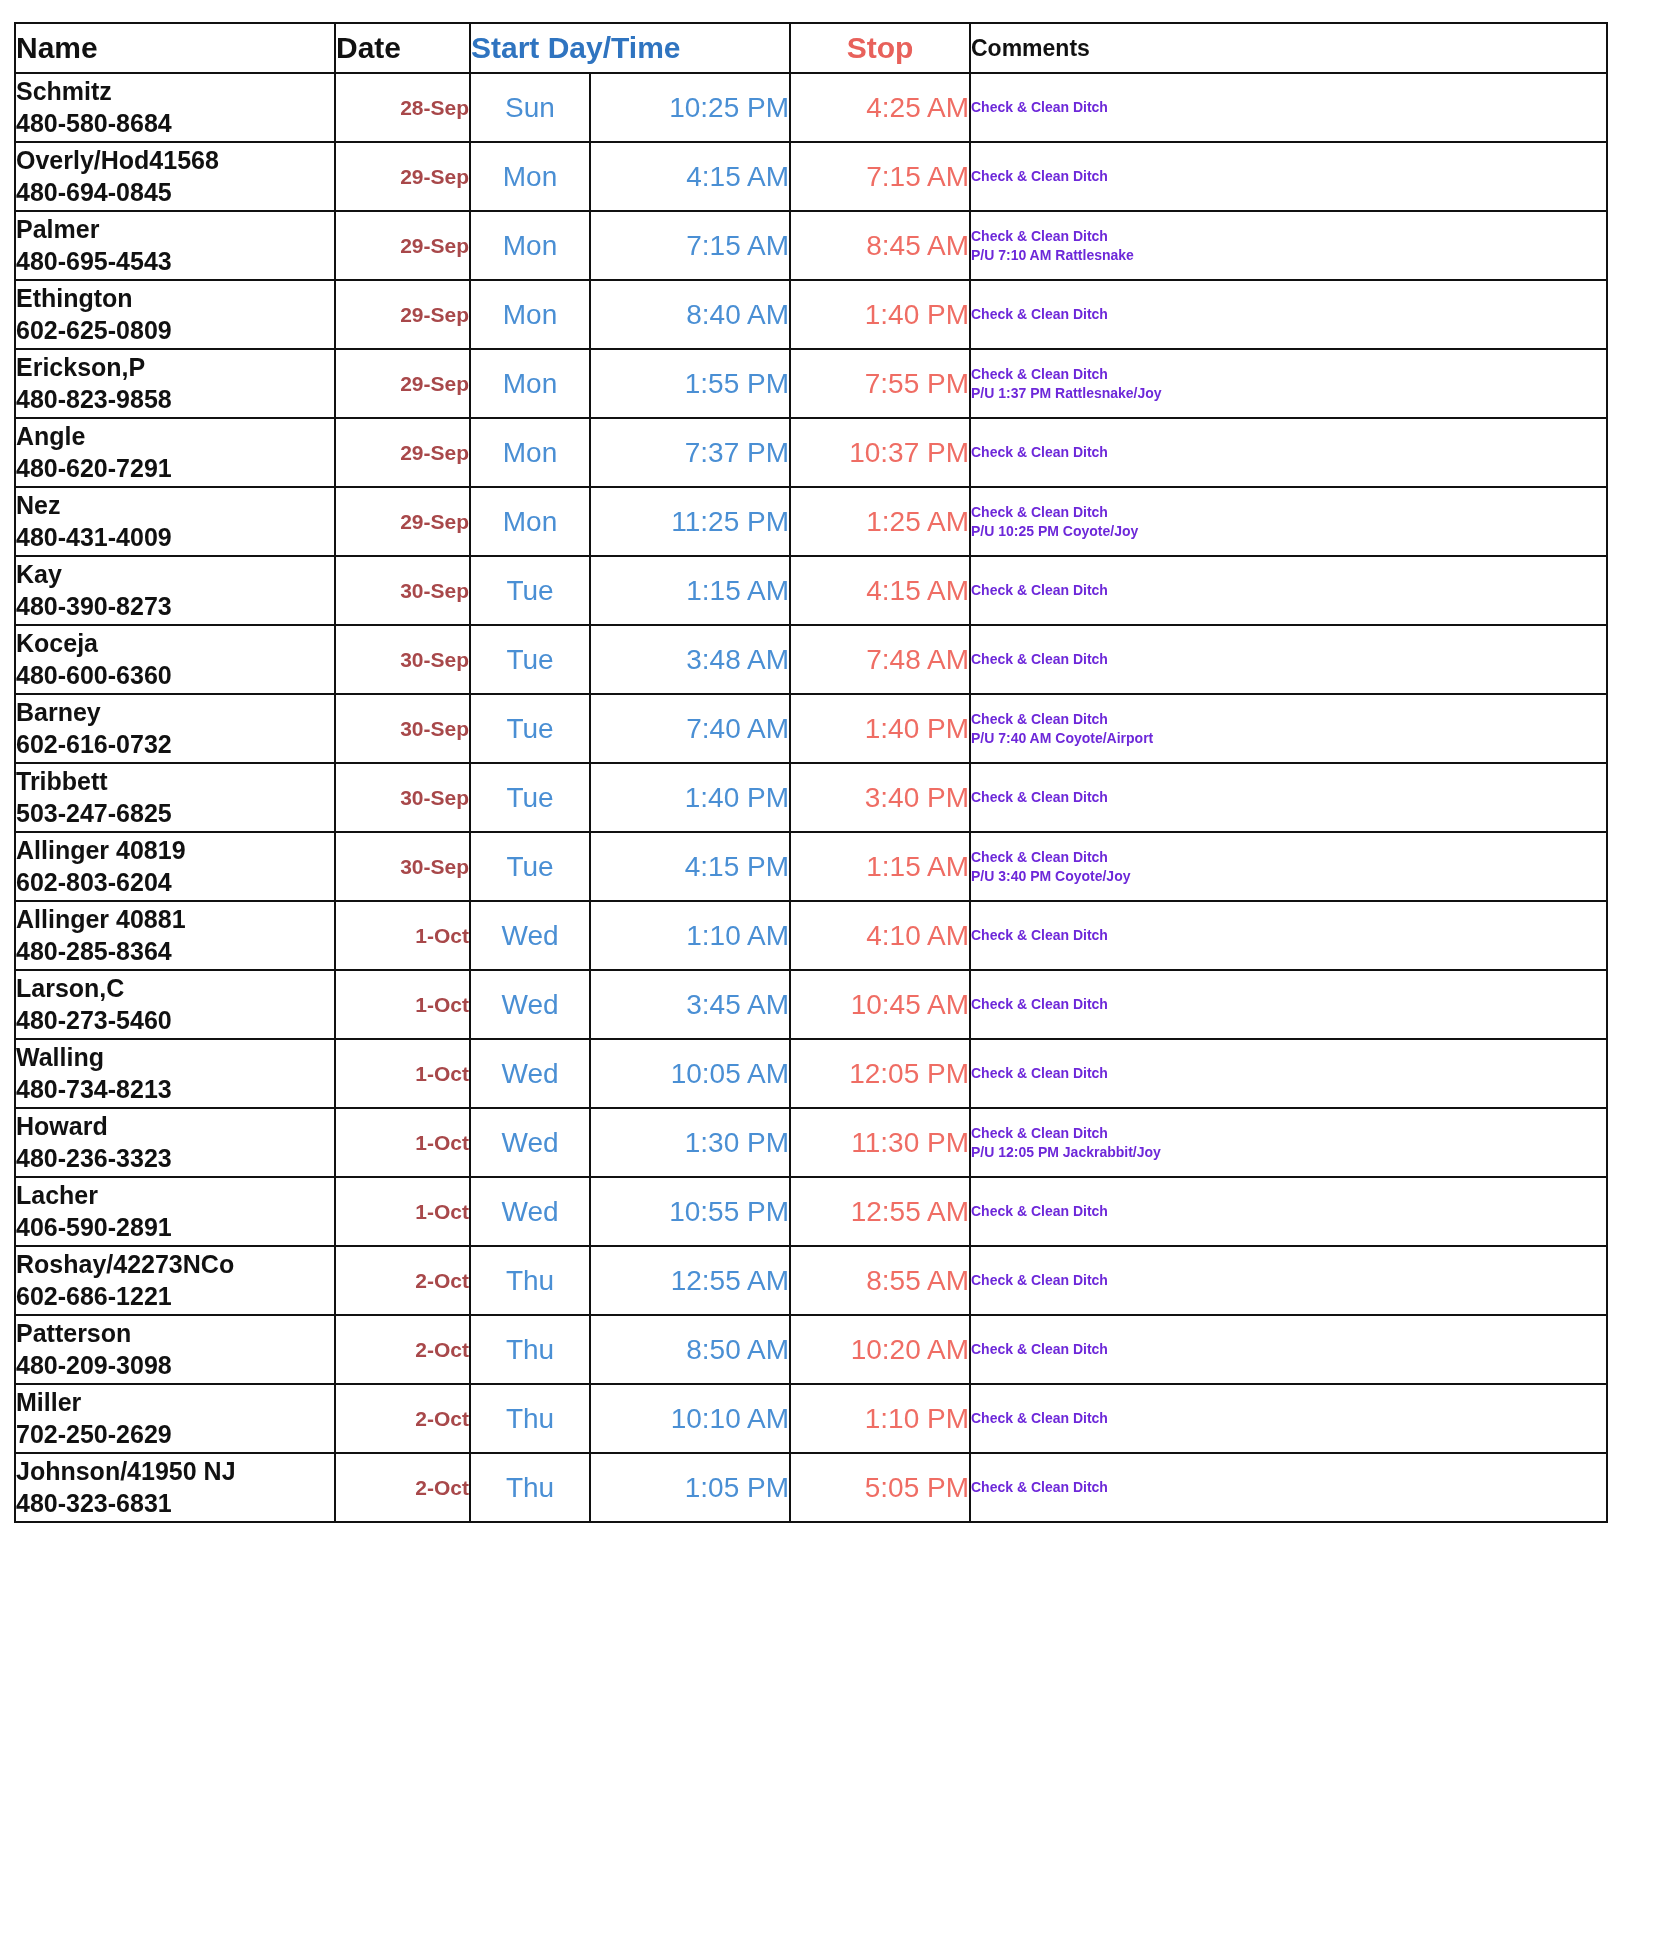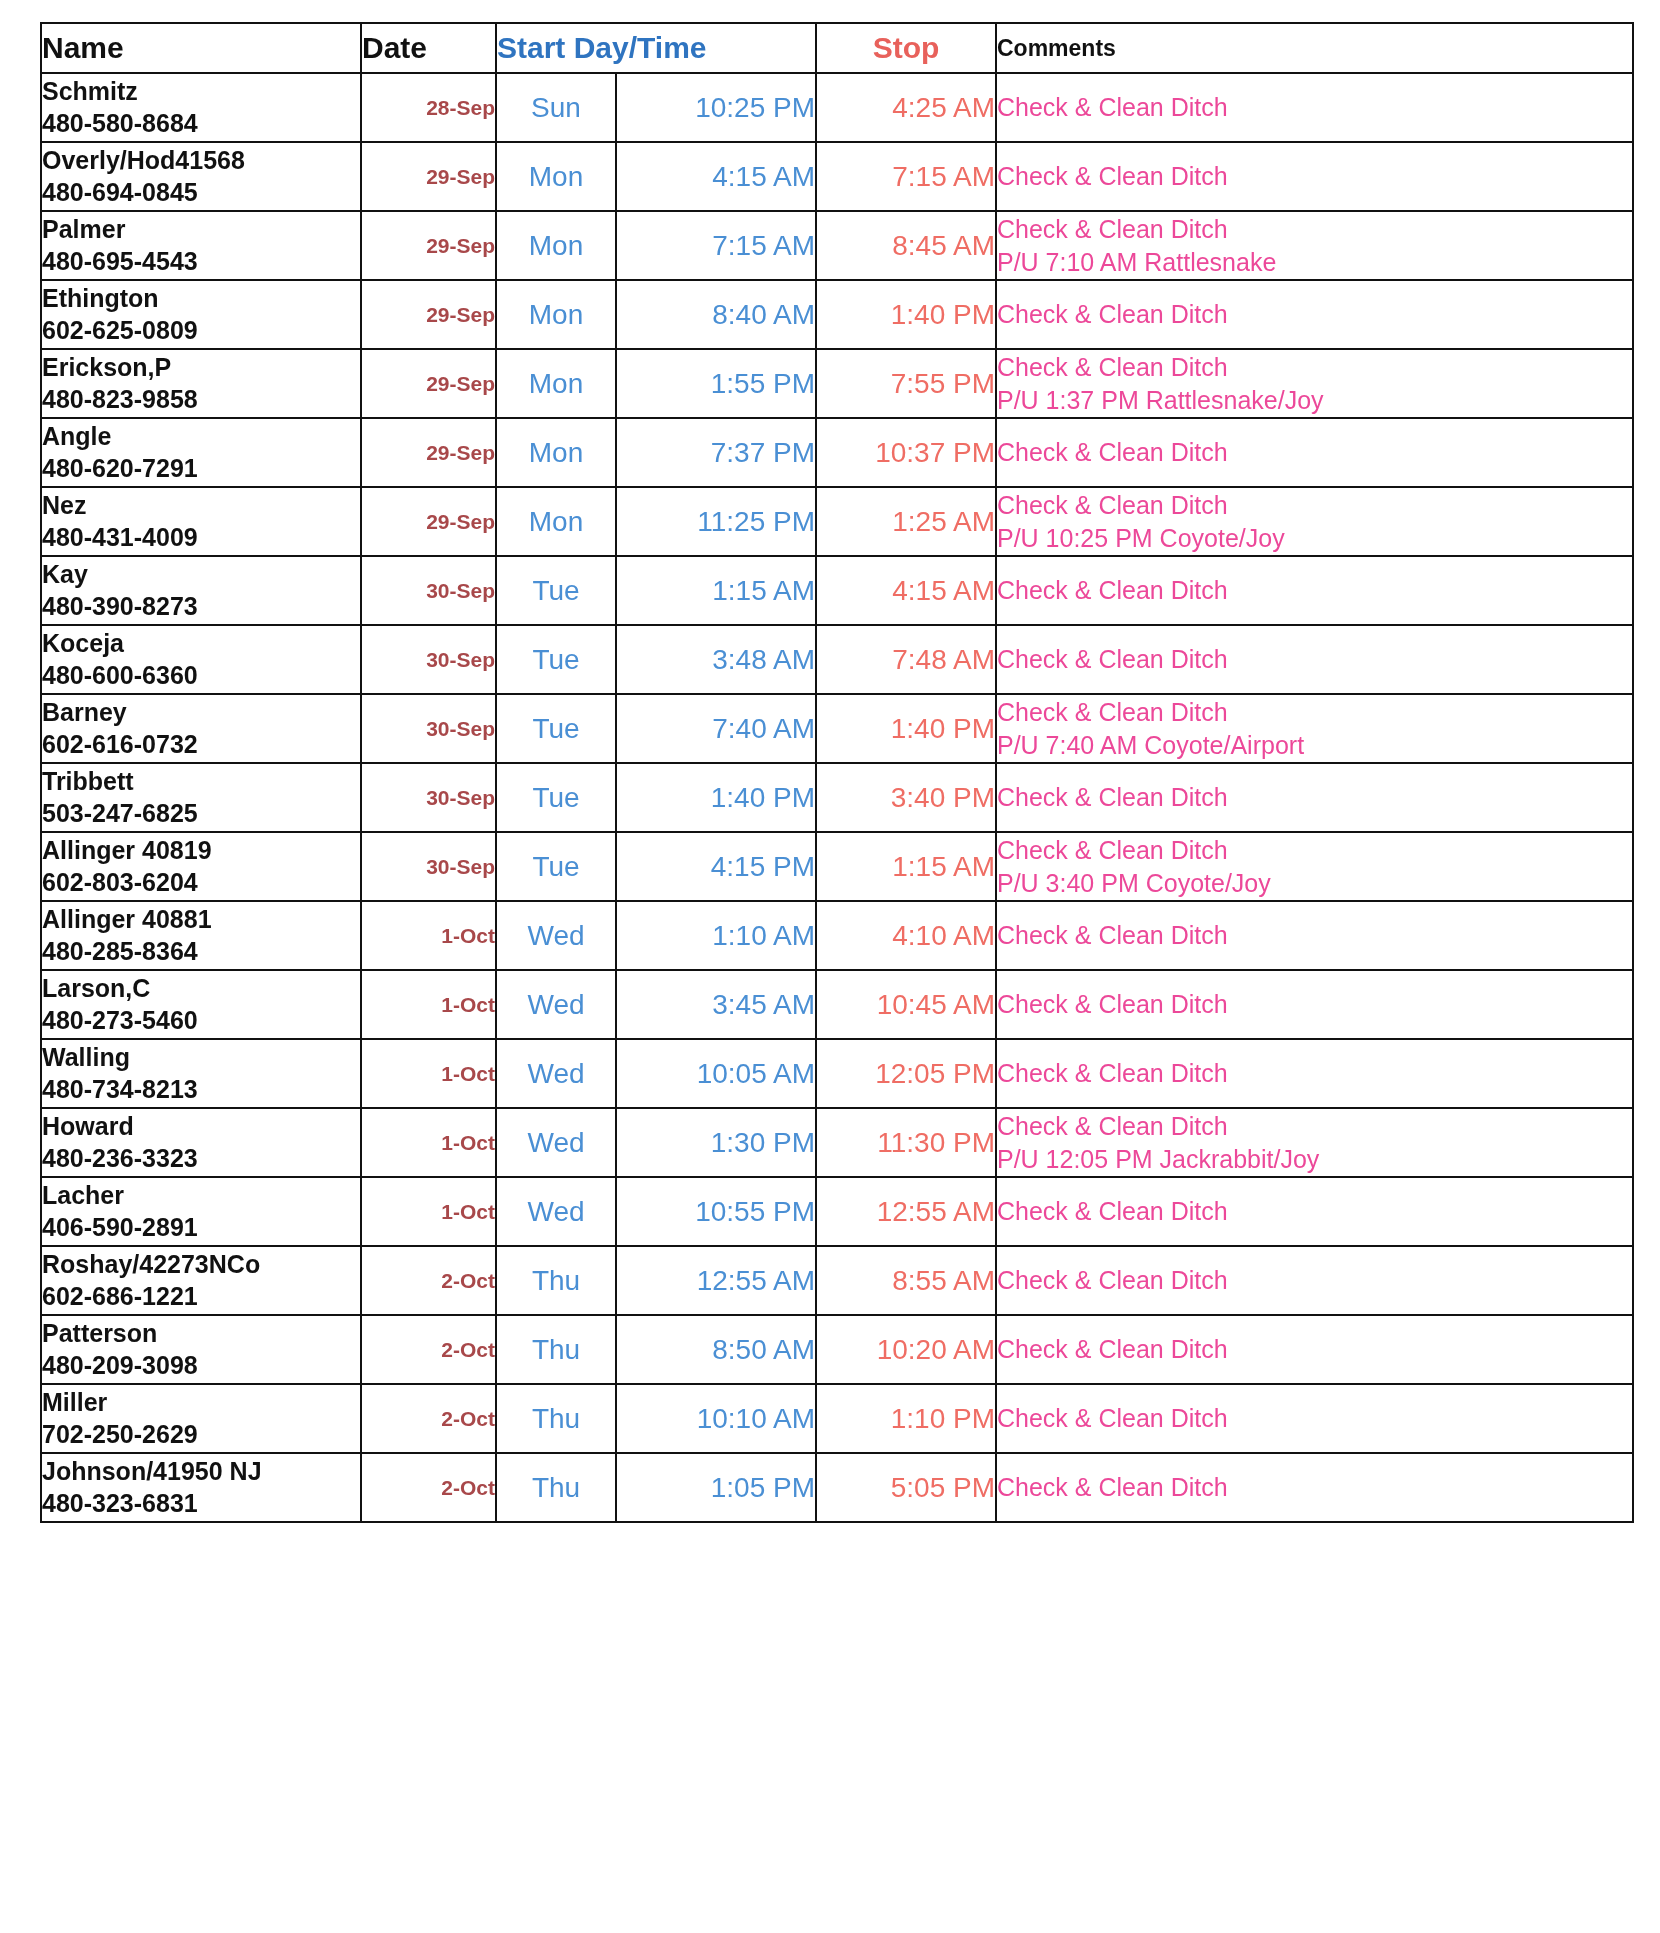--- a/index.html
+++ b/index.html
@@ -10,21 +10,21 @@
   body {
     width: 1660px;
     height: 1933px;
     font-family: "Liberation Sans", sans-serif;
     -webkit-font-smoothing: antialiased;
   }
   .sheet {
     box-sizing: border-box;
     width: 1660px;
     height: 1933px;
-    padding: 22px 30px 20px 40px;
+    padding: 22px 30px 20px 14px;
     background: #ffffff;
   }
   table.schedule {
     border-collapse: collapse;
     table-layout: fixed;
     width: 1592px;
     background: #fff;
   }
   table.schedule col.c-name  { width: 320px; }
   table.schedule col.c-date  { width: 135px; }
@@ -91,23 +91,23 @@
     font-size: 28px;
   }
   td.cell-stop {
     text-align: right;
     padding-right: 12px;
     color: #ef6d64;
     font-size: 28px;
   }
   td.cell-comments {
     padding: 6px 6px 6px 12px;
-    color: #ec4899;
-    font-weight: normal;
-    font-size: 25px;
+    color: #6d28d9;
+    font-weight: bold;
+    font-size: 14px;
     line-height: 1.3;
   }
   td.cell-comments .c1 { display: block; white-space: nowrap; }
   td.cell-comments .c2 { display: block; white-space: nowrap; }
   td.cell-comments .c2:empty { display: none; }
 </style>
 </head>
 <body>
 
 <div class="sheet">

